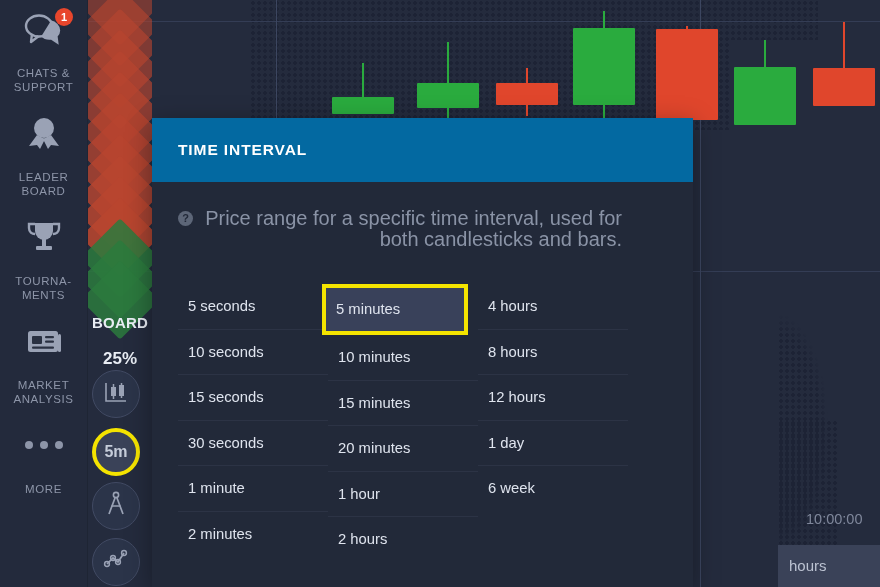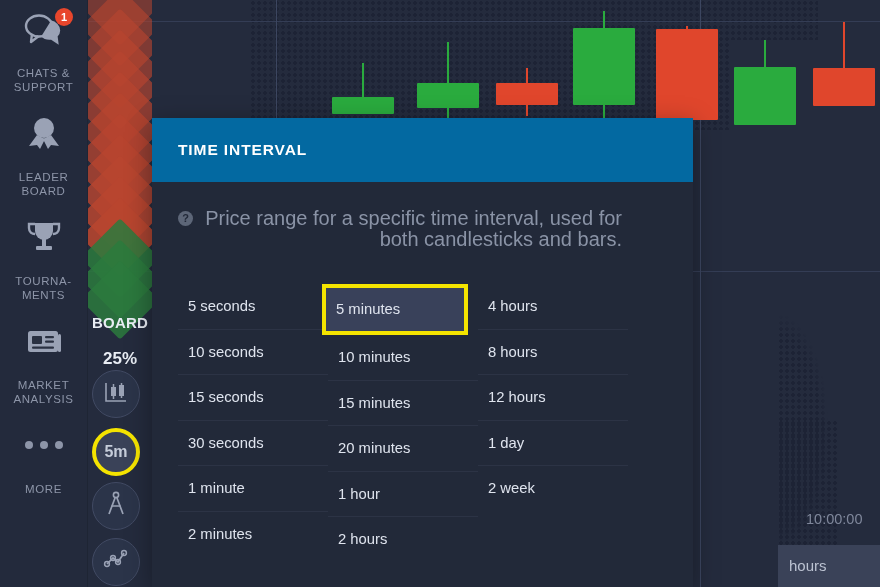--- a/index.html
+++ b/index.html
@@ -348,17 +348,17 @@
           <div class="interval-item">15 minutes</div>
           <div class="interval-item">20 minutes</div>
           <div class="interval-item">1 hour</div>
           <div class="interval-item">2 hours</div>
         </div>
         <div class="interval-col">
           <div class="interval-item">4 hours</div>
           <div class="interval-item">8 hours</div>
           <div class="interval-item">12 hours</div>
           <div class="interval-item">1 day</div>
-          <div class="interval-item">2 week</div>
+          <div class="interval-item">6 week</div>
         </div>
       </div>
   </div>
 </div>
 
 </body></html>

